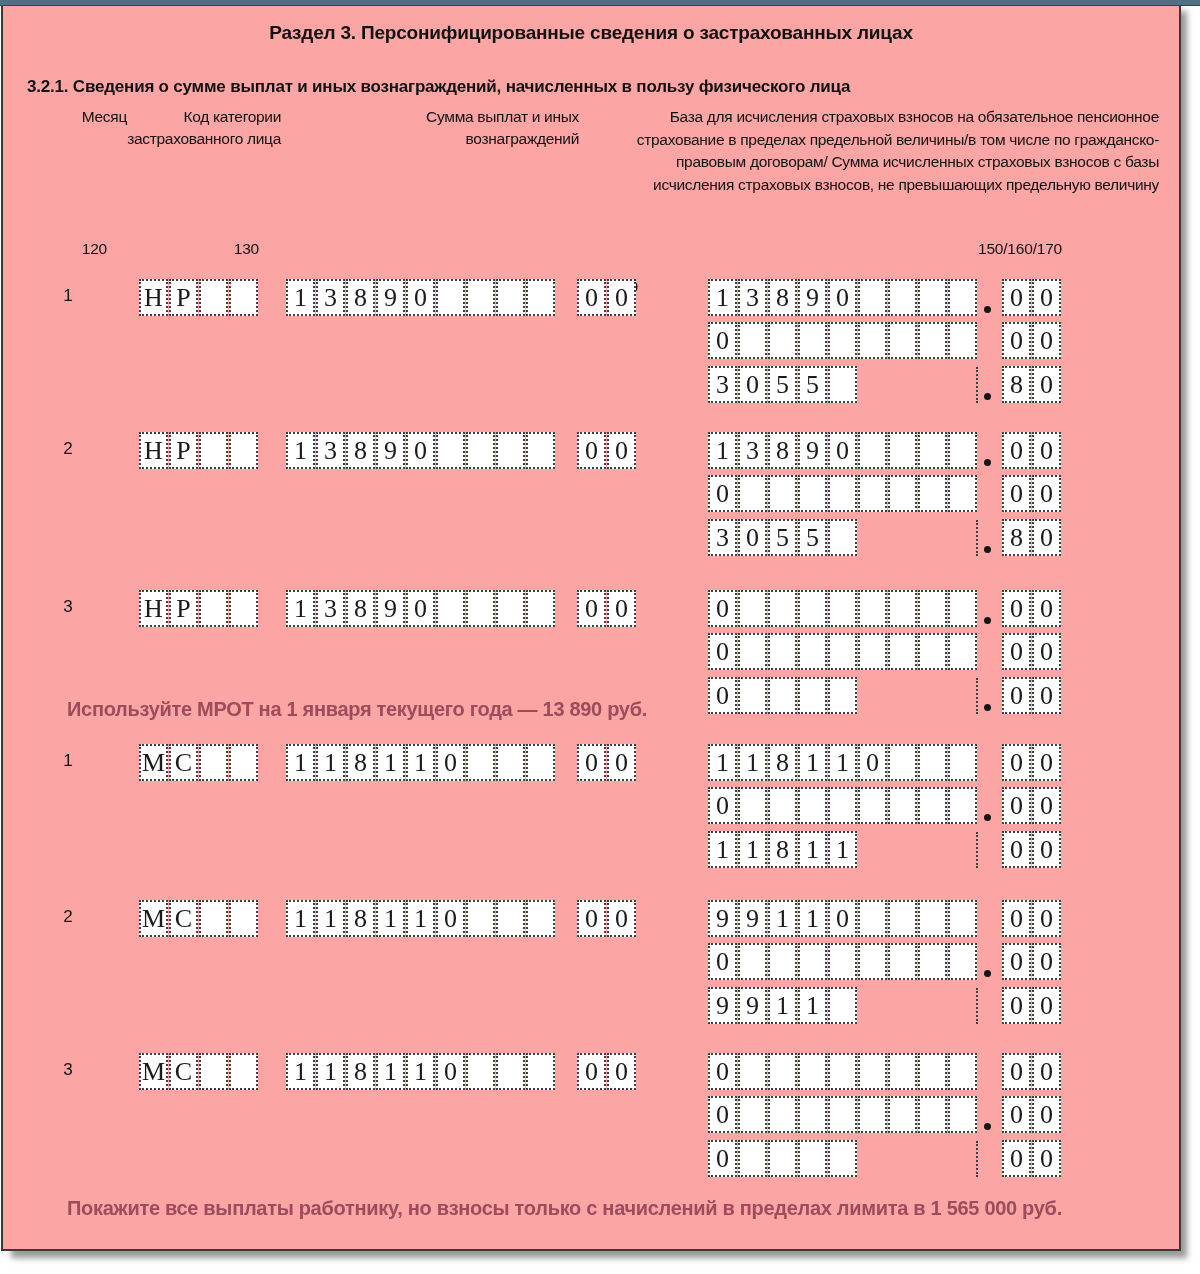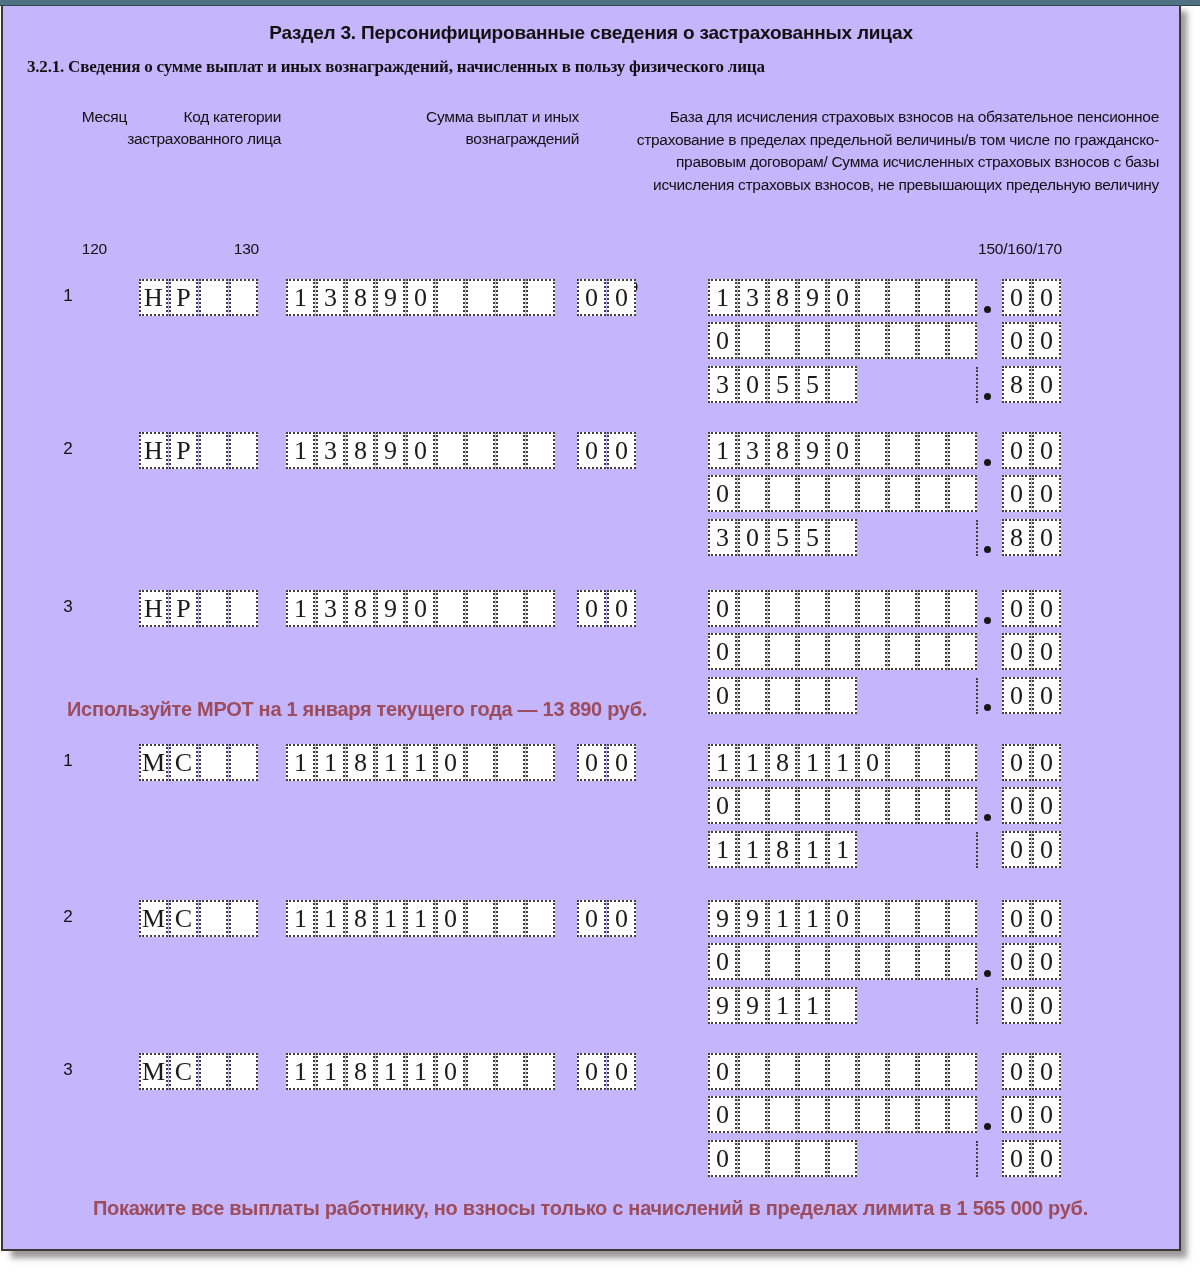--- a/index.html
+++ b/index.html
@@ -1,24 +1,24 @@
 <!DOCTYPE html>
 <html lang="ru" style="--accent: #9d4c5c; --top_bar: #4f7183;"><head>
 <meta charset="utf-8">
 <style>
   html,body{margin:0;padding:0;background:#fff;width:1200px;height:1274px;position:relative;
     font-family:"Liberation Sans",sans-serif;-webkit-font-smoothing:antialiased;}
   .topbar{position:absolute;top:0;left:0;width:1200px;height:5px;background:var(--top_bar,#4f7183);
     border-bottom:1px solid #2e4751;z-index:5;}
-  .sheet{position:absolute;top:0;left:1px;width:1180px;height:1251px;background:#c4b5fd;
+  .sheet{position:absolute;top:0;left:1px;width:1180px;height:1251px;background:#fca5a5;
     border:2px solid #3b3a30;box-sizing:border-box;box-shadow:8px 9px 6px -2px rgba(70,70,70,0.55);}
   .content{position:absolute;inset:0;}
   .title{position:absolute;top:20px;left:0;right:0;text-align:center;font-size:19px;font-weight:bold;
     color:#111;letter-spacing:-0.2px;}
-  .subtitle{position:absolute;top:55px;left:24px;font-size:17px;font-weight:bold;color:#111;letter-spacing:-0.2px;font-family:Liberation Serif, serif;}
+  .subtitle{position:absolute;top:75px;left:24px;font-size:17px;font-weight:bold;color:#111;letter-spacing:-0.2px;}
   .hdr{position:absolute;top:104px;font-size:15.5px;line-height:22px;color:#111;text-align:right;letter-spacing:-0.3px;}
   .hdr-month{left:30px;width:94px;text-align:right;}
   .hdr-category{left:116px;width:162px;}
   .hdr-sum{left:338px;width:238px;}
   .hdr-base{left:620px;width:536px;line-height:22.5px;}
   .code{position:absolute;top:238px;font-size:15.5px;color:#111;text-align:right;letter-spacing:-0.2px;}
   .code-month{left:30px;width:74px;}
   .code-category{left:136px;width:120px;}
   .code-sum{left:283px;width:352px;margin-top:38px;}
   .code-base{left:705px;width:354px;}
@@ -33,21 +33,21 @@
   .paykop{left:574px;}
   .rrow{position:absolute;left:0;width:100%;height:38px;}
   .r0{top:0;}.r1{top:43px;}.r2{top:87px;}
   .rrow .strip{top:0;}
   .base9{left:705px;}
   .kop2{left:999px;}
   .dec-dot{position:absolute;left:981px;top:27px;width:7px;height:7px;background:#161616;border-radius:50%;}
   .tick{position:absolute;left:973px;top:1px;height:36px;width:0;border-left:2px dotted #3e3e3e;}
   .note{position:absolute;left:64px;font-size:20px;font-weight:bold;color:var(--accent,#9d4c5c);letter-spacing:-0.3px;}
   .note1{top:696px;text-align:center;}
-  .note2{top:1195px;margin-left:26px;}
+  .note2{top:1195px;}
 </style>
 </head>
 <body>
 
 <div class="sheet">
   <div class="content">
 
     <div class="title">Раздел 3. Персонифицированные сведения о застрахованных лицах</div>
     <div class="subtitle">3.2.1. Сведения о сумме выплат и иных вознаграждений, начисленных в пользу физического лица</div>
 

